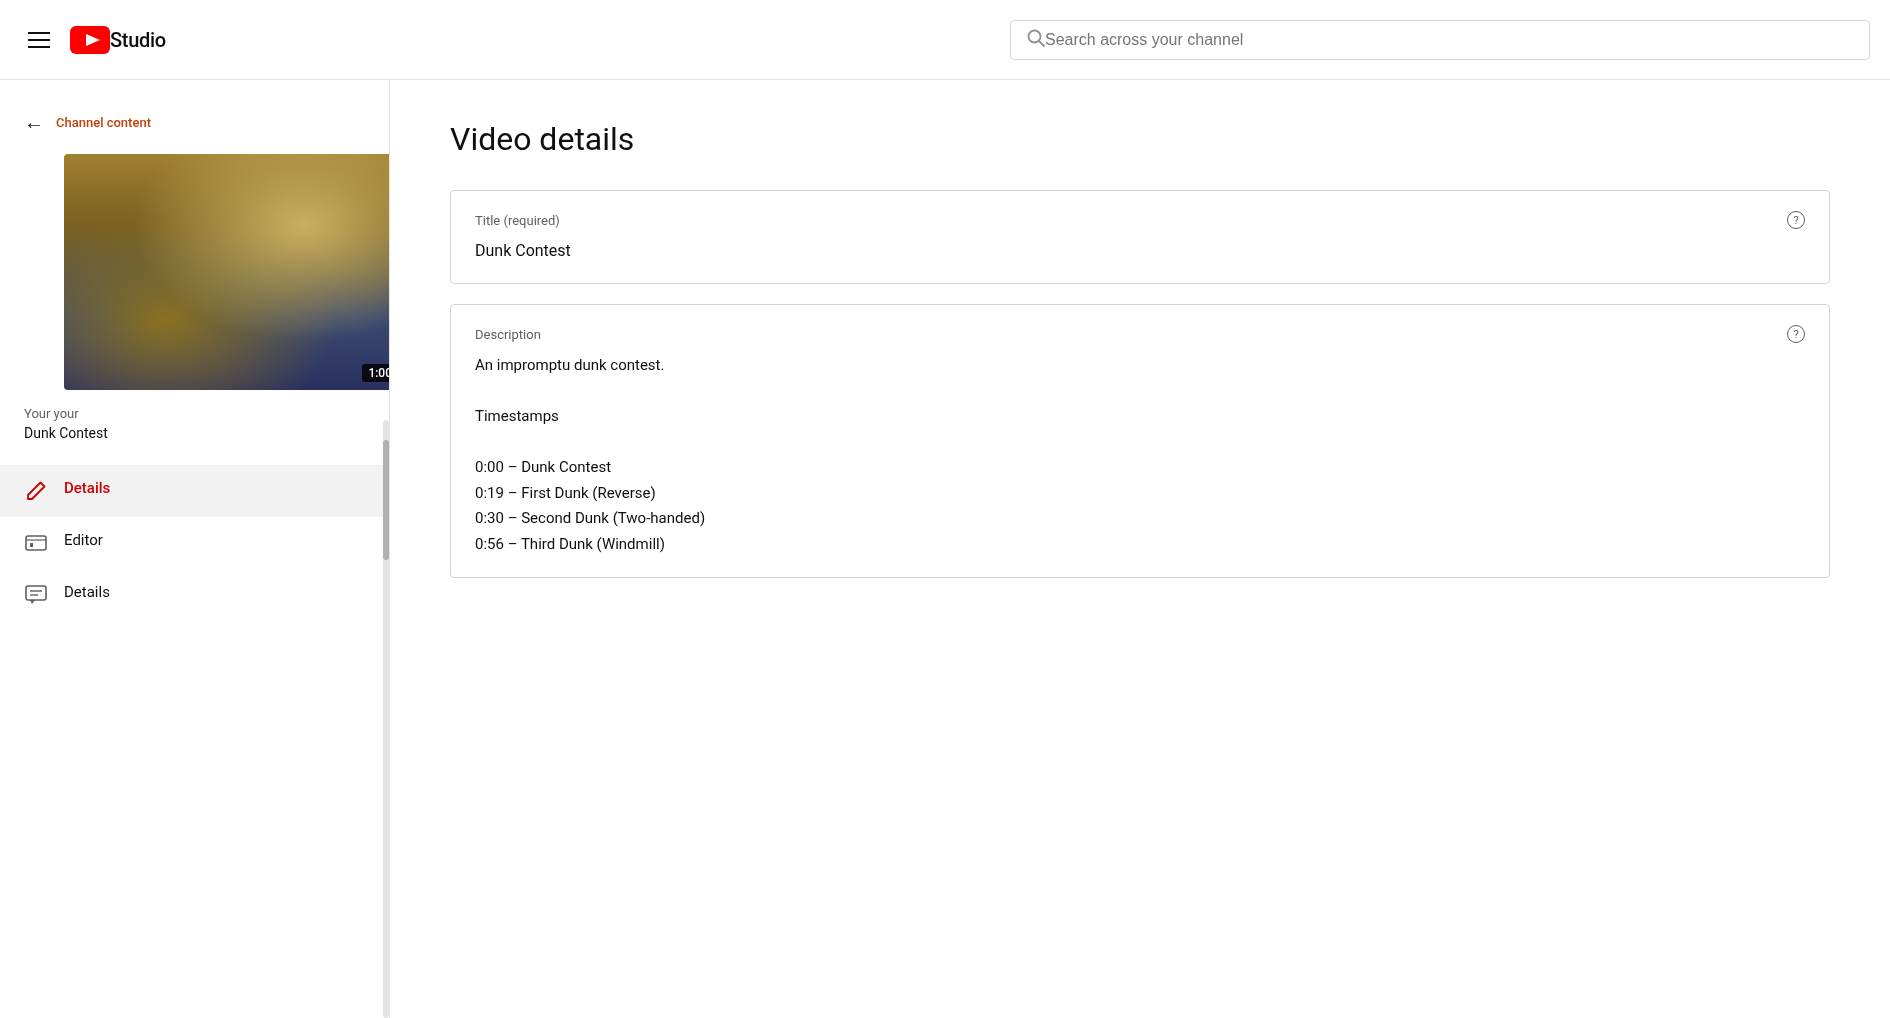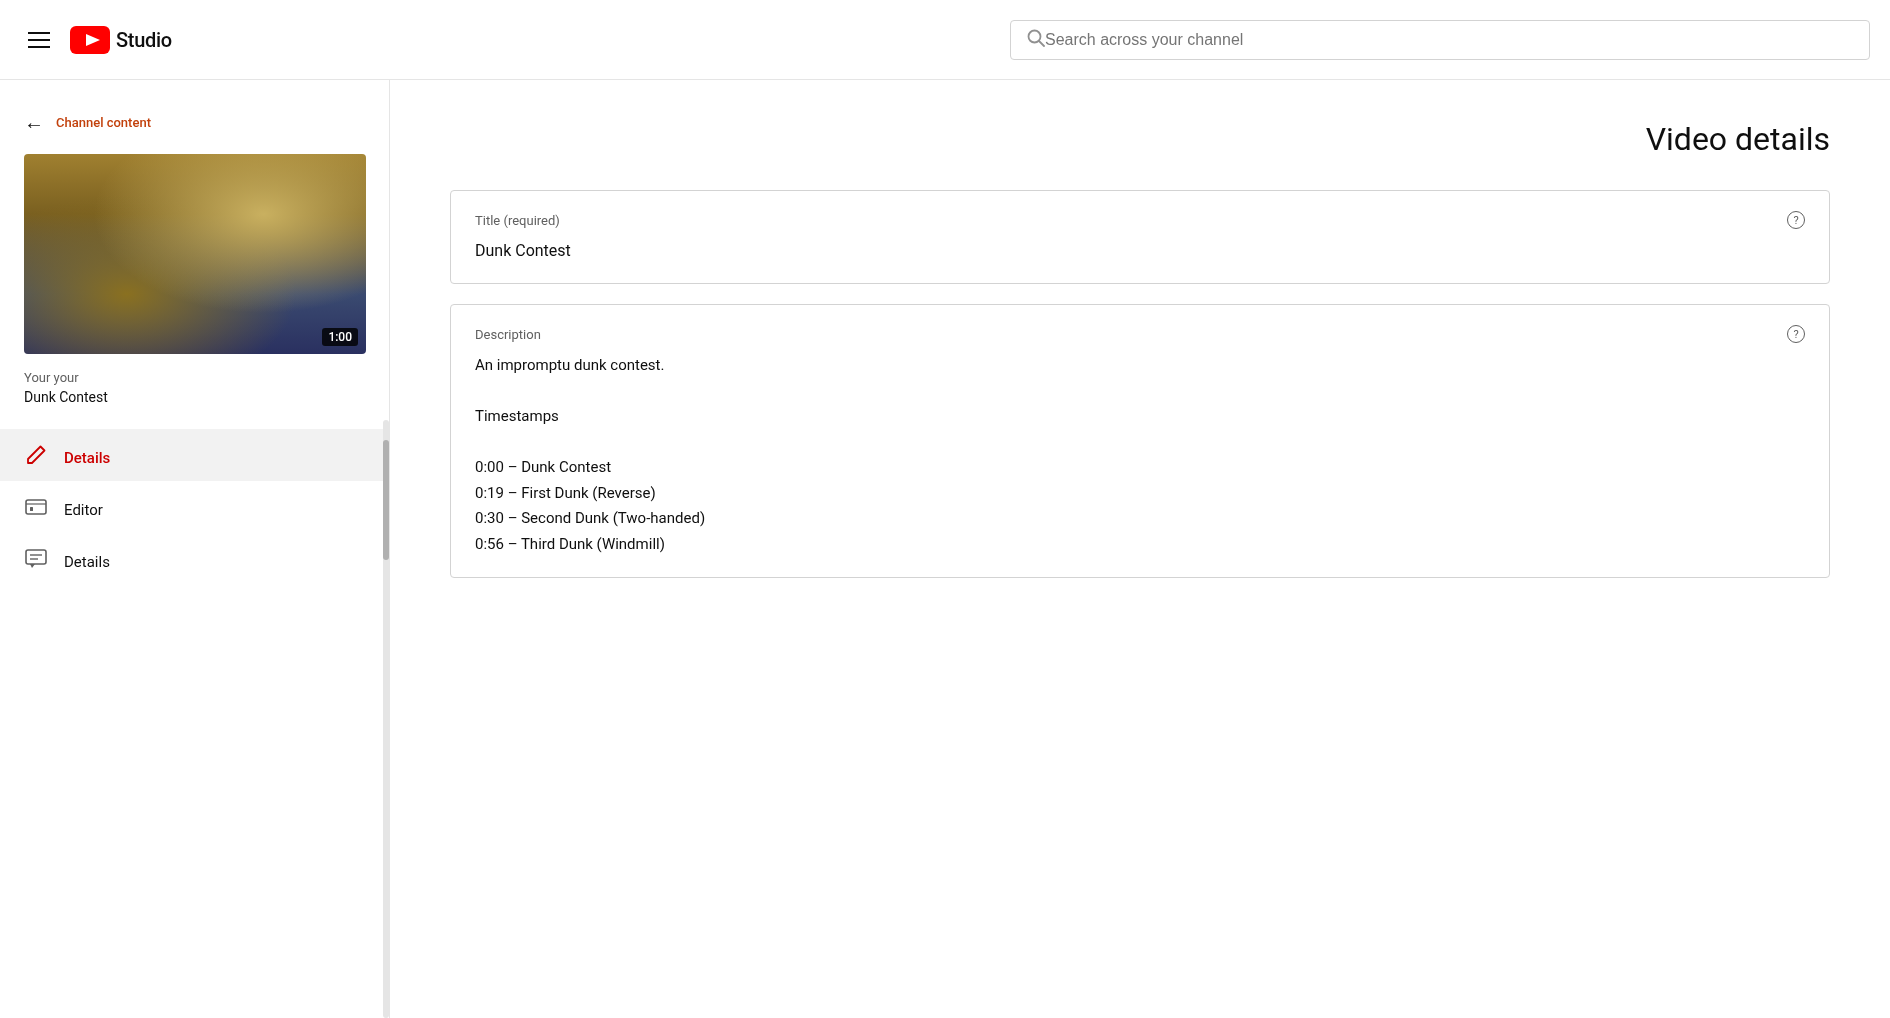--- a/index.html
+++ b/index.html
@@ -19,21 +19,21 @@
     }
     .hamburger-btn {
       background: none; border: none; cursor: pointer;
       display: flex; flex-direction: column; gap: 5px;
       padding: 8px; margin-right: 12px;
     }
     .hamburger-btn span {
       display: block; width: 22px; height: 2px; background: #0f0f0f;
     }
     .logo-area {
-      display: flex; align-items: center; gap: 6px; margin-right: auto;
+      display: flex; align-items: center; gap: 0; margin-right: auto;
     }
     .yt-logo-icon {
       width: 40px; height: 28px;
     }
     .studio-text {
       font-size: 20px; font-weight: 500; color: #0f0f0f; letter-spacing: -0.3px;
     }
     .search-bar {
       display: flex; align-items: center;
       border: 1px solid #d3d3d3; border-radius: 4px;
@@ -69,25 +69,26 @@
       cursor: pointer;
     }
     .back-arrow { font-size: 20px; color: #0f0f0f; }
     .back-label { font-size: 13px; font-weight: 500; color: #c2410c; }
 
     .video-thumb-wrap {
       padding: 0 24px 16px 24px;
       position: relative;
     }
     .video-thumb {
-      width: 342px; height: 200px;
+      width: 342px; height: 236px;
       background: linear-gradient(135deg, #7a6a2a 0%, #c4a84a 20%, #8a7a30 40%, #5a4a10 60%, #3a5080 80%, #2a3060 100%);
       border-radius: 4px;
       overflow: hidden;
       position: relative;
+      margin-left: 40px;
     }
     .video-thumb-img {
       width: 100%; height: 100%;
       background:
         radial-gradient(ellipse at 70% 30%, #c9b060 0%, transparent 50%),
         radial-gradient(ellipse at 30% 70%, #8a7020 0%, transparent 50%),
         linear-gradient(180deg, #a08030 0%, #7a6020 30%, #3a4a70 70%, #2a3060 100%);
     }
     .duration-badge {
       position: absolute; bottom: 8px; right: 8px;
@@ -96,21 +97,21 @@
       padding: 2px 6px; border-radius: 3px;
     }
 
     .video-info { padding: 0 24px 20px 24px; }
     .video-label { font-size: 13px; color: #606060; margin-bottom: 4px; }
     .video-title-sidebar { font-size: 14px; font-weight: 400; color: #0f0f0f; }
 
     
     .sidebar-nav { margin-top: 4px; }
     .nav-item {
-      display: flex; align-items: flex-end; gap: 16px;
+      display: flex; align-items: flex-start; gap: 16px;
       padding: 14px 24px;
       cursor: pointer;
       border-radius: 0;
       font-size: 15px;
       color: #0f0f0f;
     }
     .nav-item.active {
       background: #f2f2f2;
       color: #cc0000;
     }
@@ -133,21 +134,20 @@
     
     .main-content {
       flex: 1;
       padding: 40px 60px;
       overflow-y: auto;
       background: #fff;
     }
     .page-title {
       font-size: 32px; font-weight: 400; color: #0f0f0f;
       margin-bottom: 32px;
-      text-align: right;
     }
 
     
     .field-card {
       border: 1px solid #d3d3d3; border-radius: 4px;
       padding: 20px 24px;
       margin-bottom: 20px;
     }
     .field-label-row {
       display: flex; align-items: center; gap: 8px;

